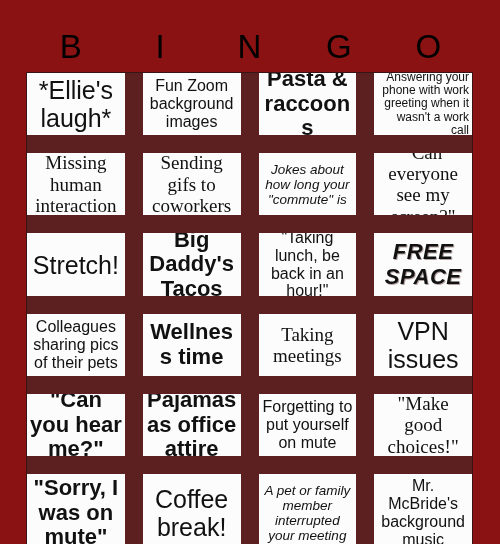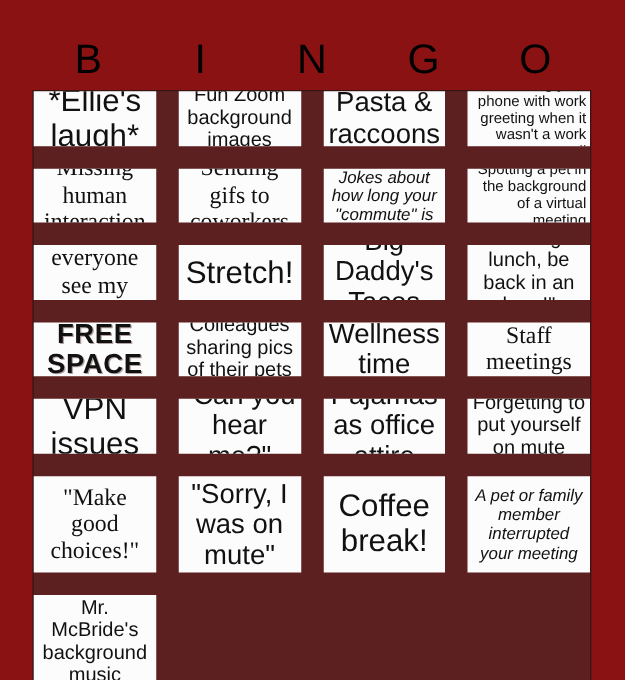--- a/index.html
+++ b/index.html
@@ -73,31 +73,32 @@
     display: block;
     width: 100%;
     color: #111111;
     line-height: 1.12;
     font-family: "Liberation Sans", sans-serif;
     word-wrap: break-word;
   }
 
   
   .fs-xxl .cell-text { font-size: 25px; }
-  .fs-xl  .cell-text { font-size: 22px; }
+  .fs-xl  .cell-text { font-size: 22px; font-weight: bold; }
   .fs-lg  .cell-text { font-size: 19px; font-family: Liberation Serif, serif; }
   .fs-md  .cell-text { font-size: 16px; }
   .fs-sm  .cell-text { font-size: 13.5px; font-style: italic; }
   .fs-xs  .cell-text { font-size: 12px; text-align: right; }
 
   .cell.free .cell-text {
     font-weight: bold;
     font-size: 22px;
     letter-spacing: 0.5px;
     text-shadow: 1px 1px 0 rgba(120,90,90,0.55);
+    font-style: italic;
   }
 </style>
 </head>
 <body>
 
 <div class="card">
 
   <div class="bingo-header">
     <div class="bingo-letter">B</div>
     <div class="bingo-letter">I</div>
@@ -121,23 +122,20 @@
       </div>
       <div class="cell fs-lg">
         <span class="cell-text">Missing human interaction</span>
       </div>
       <div class="cell fs-lg">
         <span class="cell-text">Sending gifs to coworkers</span>
       </div>
       <div class="cell fs-sm">
         <span class="cell-text">Jokes about how long your "commute" is</span>
       </div>
-      <div class="cell fs-xs">
-        <span class="cell-text">Spotting a pet in the background of a virtual meeting</span>
-      </div>
       <div class="cell fs-lg">
         <span class="cell-text">"Can everyone see my screen?"</span>
       </div>
       <div class="cell fs-xxl">
         <span class="cell-text">Stretch!</span>
       </div>
       <div class="cell fs-xl">
         <span class="cell-text">Big Daddy's Tacos</span>
       </div>
       <div class="cell fs-md">
@@ -146,21 +144,21 @@
       <div class="cell fs-xl free">
         <span class="cell-text">FREE SPACE</span>
       </div>
       <div class="cell fs-md">
         <span class="cell-text">Colleagues sharing pics of their pets</span>
       </div>
       <div class="cell fs-xl">
         <span class="cell-text">Wellness time</span>
       </div>
       <div class="cell fs-lg">
-        <span class="cell-text">Staff meetings</span>
+        <span class="cell-text">Taking meetings</span>
       </div>
       <div class="cell fs-xxl">
         <span class="cell-text">VPN issues</span>
       </div>
       <div class="cell fs-xl">
         <span class="cell-text">"Can you hear me?"</span>
       </div>
       <div class="cell fs-xl">
         <span class="cell-text">Pajamas as office attire</span>
       </div>

